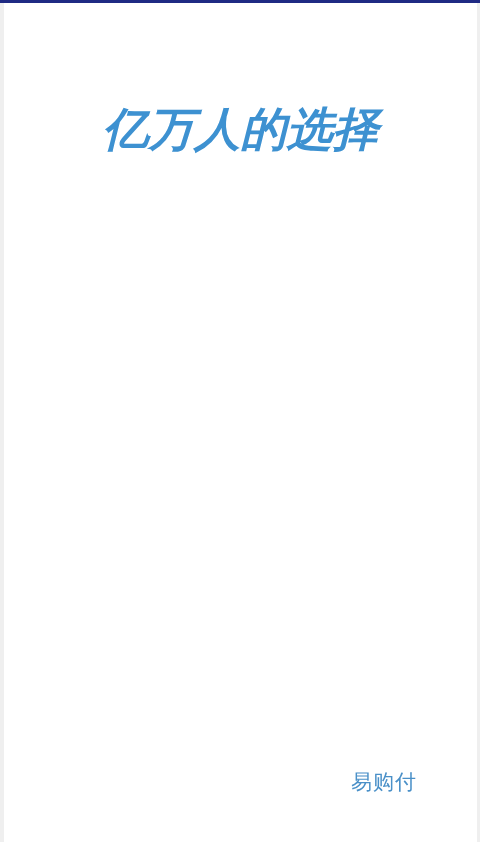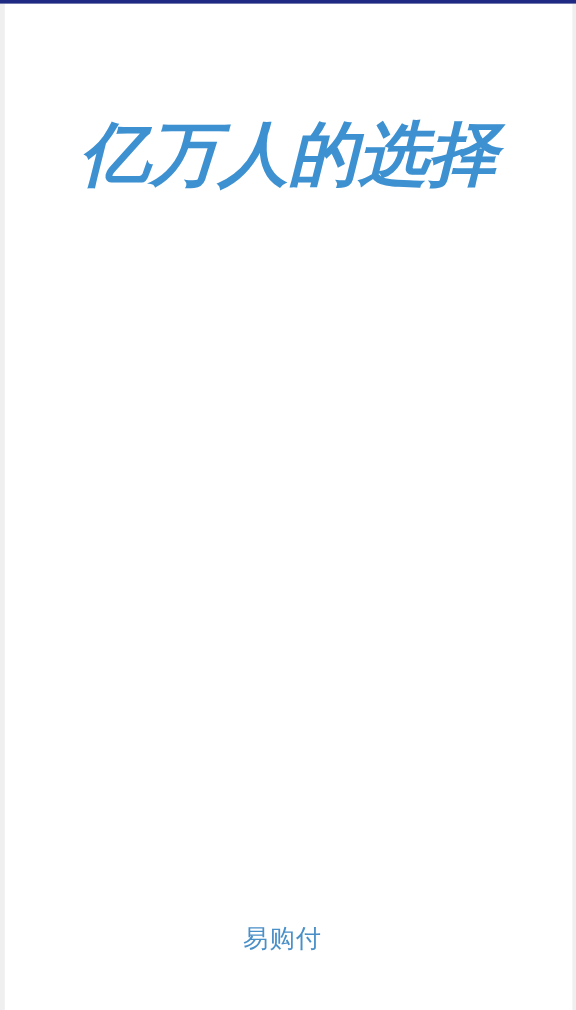--- a/index.html
+++ b/index.html
@@ -34,21 +34,21 @@
     height: 839px;
     background: #ffffff;
     overflow: hidden;
   }
   #title {
     position: absolute;
     left: 0;
     top: 98px;
     width: 473px;
     text-align: center;
-    font-size: 58px;
+    font-size: 46px;
     line-height: 56px;
     font-weight: bold;
     font-style: italic;
     color: #3d91d1;
     letter-spacing: 0px;
     white-space: nowrap;
   }
   #network {
     position: absolute;
     left: 0;
@@ -56,21 +56,21 @@
     width: 473px;
     height: 520px;
   }
   #brand {
     position: absolute;
     left: 0;
     top: 760px;
     width: 413px;
     display: flex;
     align-items: center;
-    justify-content: center;
+    justify-content: space-between;
   }
   #logo-mark {
     width: 38px;
     height: 38px;
     border-radius: 9px;
   }
   #brand-name {
     margin-left: 12px;
     font-size: 21px;
     color: #4a90c8;

